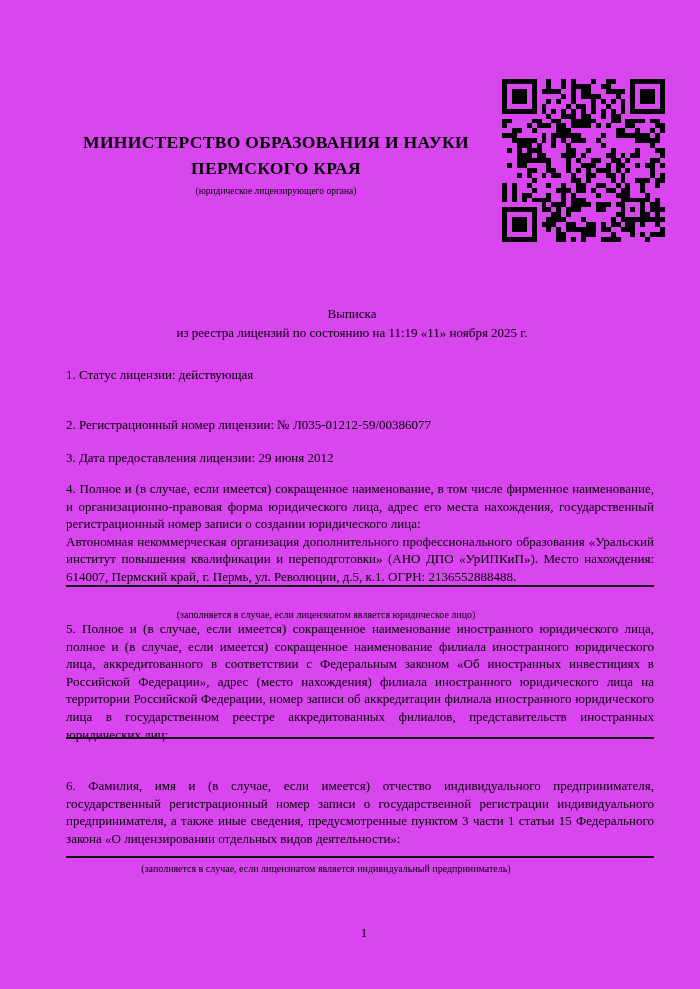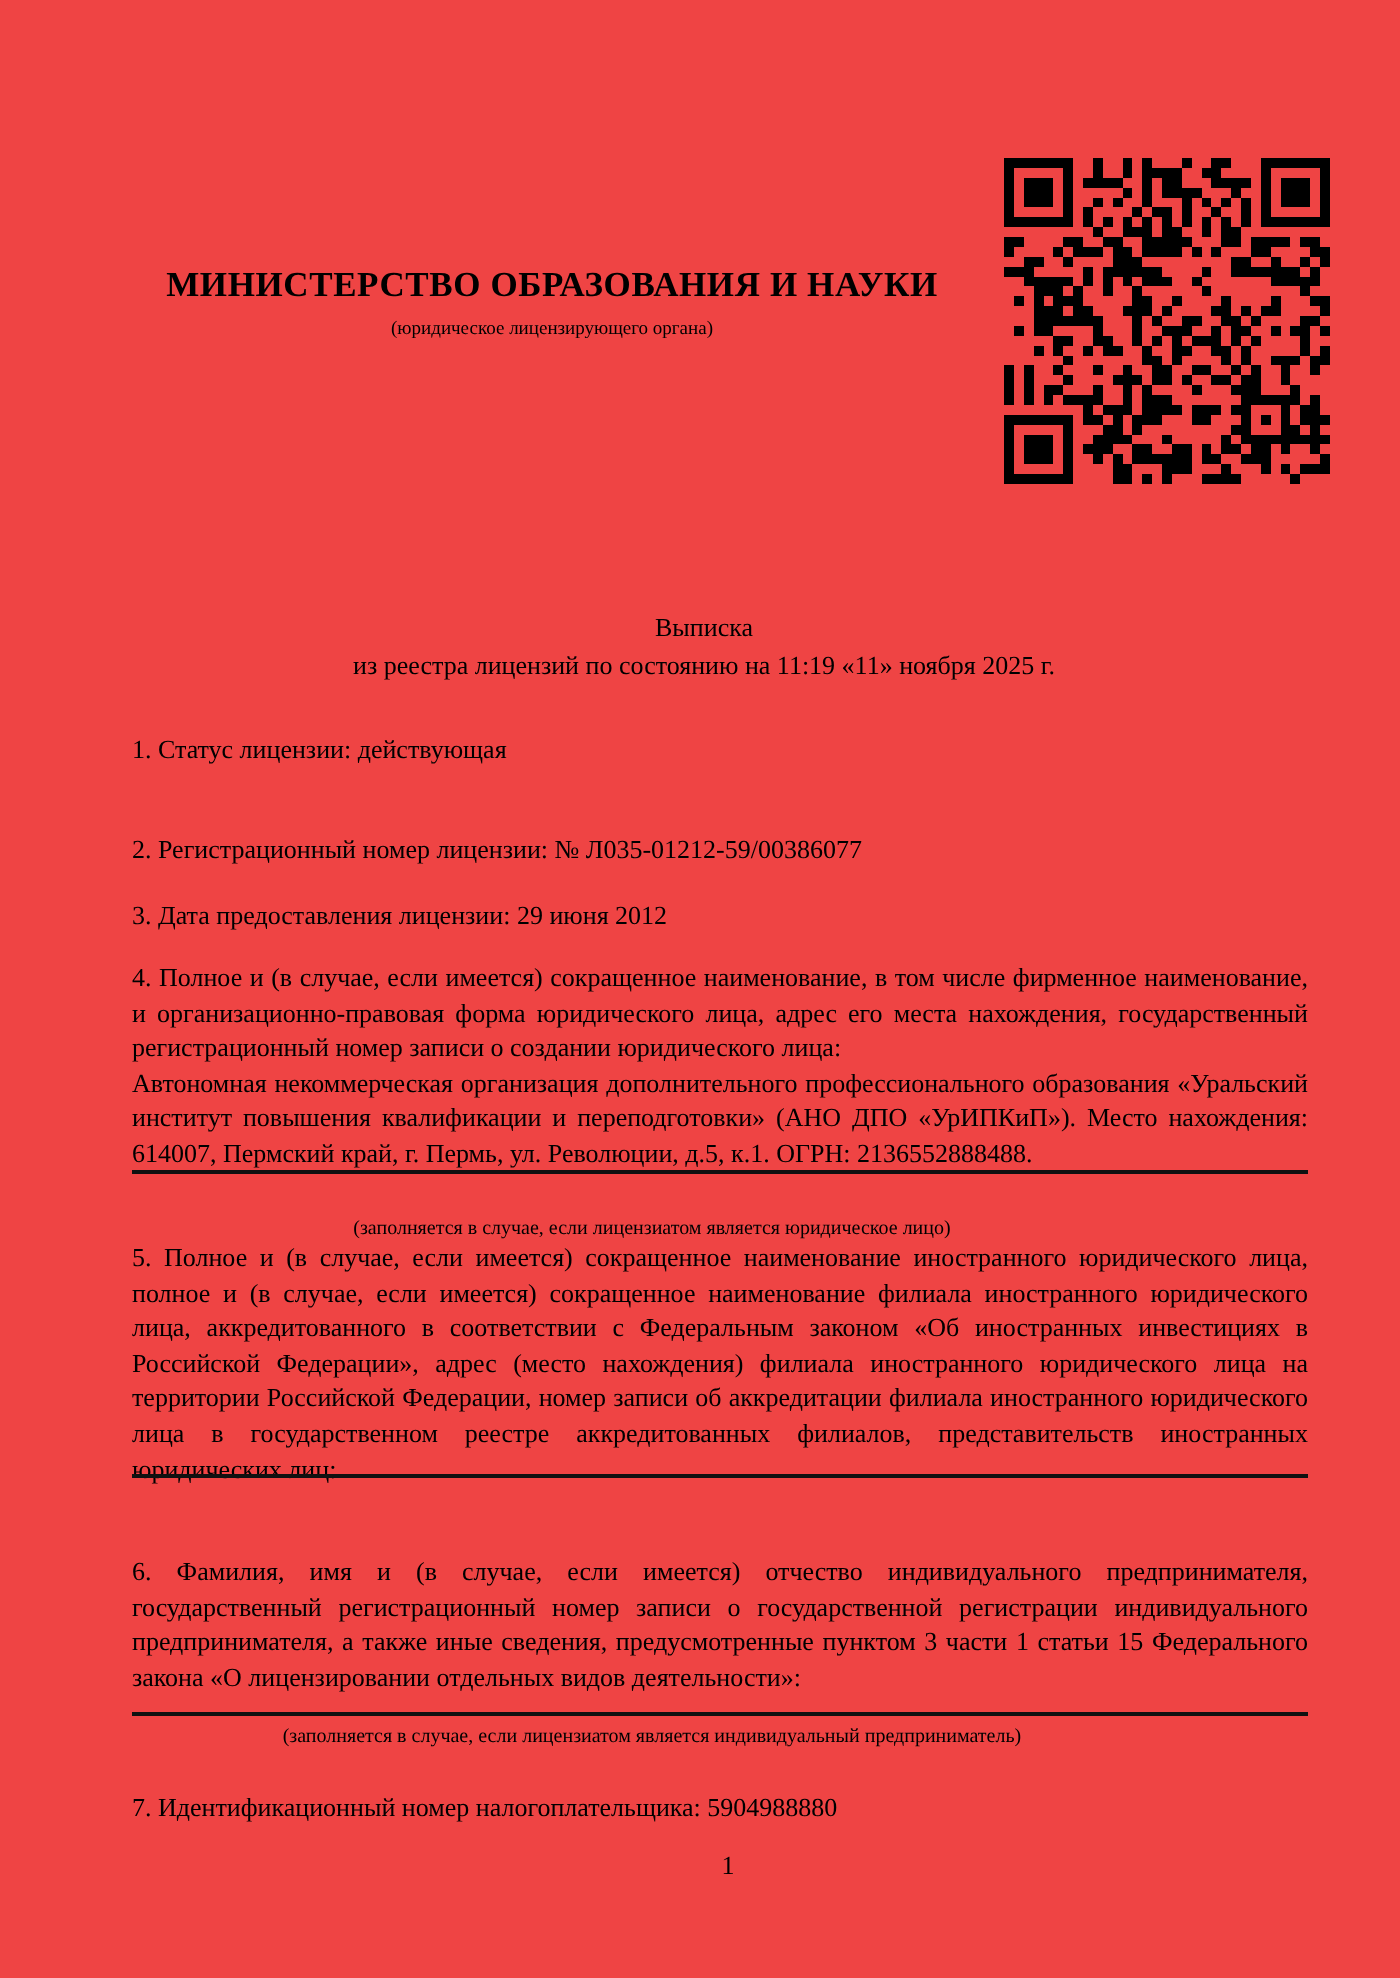--- a/index.html
+++ b/index.html
@@ -4,21 +4,21 @@
 <style>
   html, body {
     margin: 0;
     padding: 0;
     background: #ffffff;
   }
   .page {
     position: relative;
     width: 700px;
     height: 989px;
-    background: #ef4444;
+    background: #d946ef;
     color: #000000;
     font-family: "Liberation Serif", "DejaVu Serif", serif;
     overflow: hidden;
   }
   .qr {
     position: absolute;
     left: 502px;
     top: 79px;
     width: 163px;
     height: 163px;
@@ -592,20 +592,21 @@
       <rect x="16" y="32" width="1" height="1" fill="#000"></rect>
       <rect x="20" y="32" width="1" height="1" fill="#000"></rect>
       <rect x="21" y="32" width="1" height="1" fill="#000"></rect>
       <rect x="22" y="32" width="1" height="1" fill="#000"></rect>
       <rect x="23" y="32" width="1" height="1" fill="#000"></rect>
       <rect x="29" y="32" width="1" height="1" fill="#000"></rect>
     </svg>
 
   <div class="header-block">
     <div class="ministry-line">МИНИСТЕРСТВО ОБРАЗОВАНИЯ И НАУКИ</div>
+    <div class="ministry-line">ПЕРМСКОГО КРАЯ</div>
     <div class="header-caption">(юридическое лицензирующего органа)</div>
   </div>
 
   <div class="doc-title">
     <div>Выписка</div>
     <div>из реестра лицензий по состоянию на 11:19 «11» ноября 2025 г.</div>
   </div>
 
   <div class="para" style="top:366px;">1. Статус лицензии: действующая</div>
 
@@ -620,17 +621,16 @@
   <div class="rule" style="top:585px;"></div>
   <div class="small-caption" style="top:608px;">(заполняется в случае, если лицензиатом является юридическое лицо)</div>
 
   <div class="para just" style="top:620px;">5. Полное и (в случае, если имеется) сокращенное наименование иностранного юридического лица, полное и (в случае, если имеется) сокращенное наименование филиала иностранного юридического лица, аккредитованного в соответствии с Федеральным законом «Об иностранных инвестициях в Российской Федерации», адрес (место нахождения) филиала иностранного юридического лица на территории Российской Федерации, номер записи об аккредитации филиала иностранного юридического лица в государственном реестре аккредитованных филиалов, представительств иностранных юридических лиц:</div>
   <div class="rule" style="top:737px;"></div>
 
   <div class="para just" style="top:777px;">6. Фамилия, имя и (в случае, если имеется) отчество индивидуального предпринимателя, государственный регистрационный номер записи о государственной регистрации индивидуального предпринимателя, а также иные сведения, предусмотренные пунктом 3 части 1 статьи 15 Федерального закона «О лицензировании отдельных видов деятельности»:</div>
   <div class="rule" style="top:856px;"></div>
   <div class="small-caption" style="top:862px;">(заполняется в случае, если лицензиатом является индивидуальный предприниматель)</div>
 
-  <div class="para" style="top:895px;">7. Идентификационный номер налогоплательщика: 5904988880</div>
 
   <div class="page-number">1</div>
 
 </div>
 
 </body></html>

